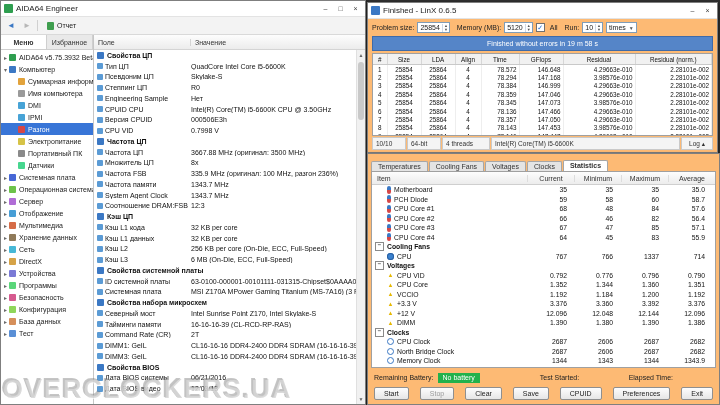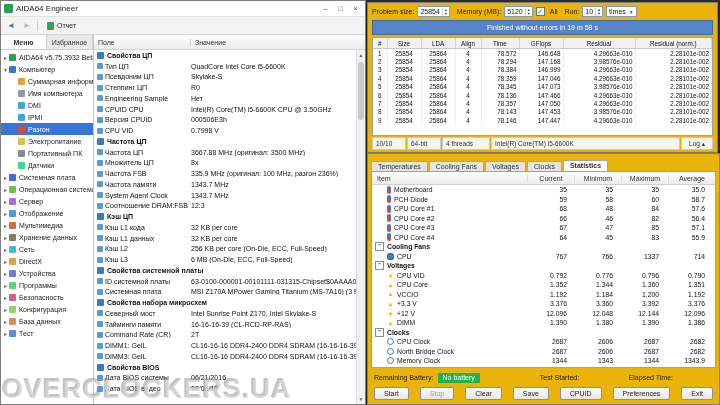--- a/index.html
+++ b/index.html
@@ -1,19 +1,19 @@
 <!DOCTYPE html>
 <html><head>
 <meta charset="utf-8">
 <style>
   html,body{margin:0;padding:0}
   body{width:720px;height:405px;position:relative;background:#2f2f2f;
        font-family:"Liberation Sans",sans-serif;overflow:hidden;
        -webkit-font-smoothing:antialiased}
-  .win{position:absolute;background:#eab308;border:1px solid #7f7f7f;box-sizing:border-box;
+  .win{position:absolute;background:#fdba74;border:1px solid #7f7f7f;box-sizing:border-box;
        box-shadow:1px 1px 3px rgba(0,0,0,.4);display:flex;flex-direction:column}
   
   .tbar{height:15px;background:#fff;display:flex;align-items:center;font-size:8px;color:#222;
         flex-shrink:0;padding:0 2px;border-bottom:1px solid #e3e3e3}
   .tbar .appico{width:9px;height:9px;border-radius:1px;margin:0 3px 0 1px;flex-shrink:0}
   .tbar .ttl{flex:1;overflow:hidden;white-space:nowrap}
   .winbtn{width:15px;text-align:center;font-size:7px;color:#444;cursor:default}
   
   #aida-win{left:0;top:0;width:366px;height:405px}
   .menubar{height:13px;background:#f7f7f7;border-bottom:1px solid #e2e2e2;display:flex;
@@ -491,20 +491,26 @@
           <span class="varr" style="top:0">▲</span>
           <span class="vthumb"></span>
           <span class="varr" style="bottom:0">▼</span>
         </div>
       </div>
     </div>
   </div>
 </div>
 
 <div class="win" id="linx-win">
+  <div class="tbar">
+    <span class="appico" style="background:#3b78c4"></span>
+    <span class="ttl">Finished - LinX 0.6.5</span>
+    <span class="winbtn">–</span>
+    <span class="winbtn">×</span>
+  </div>
   <div class="linx-ctl">
     <span>Problem size:</span>
     <span class="spin">
       <span class="num">25854</span>
       <span class="arr">
           <span>▲</span>
           <span>▼</span>
         </span>
     </span>
     <span style="margin-left:4px">Memory (MB):</span>

